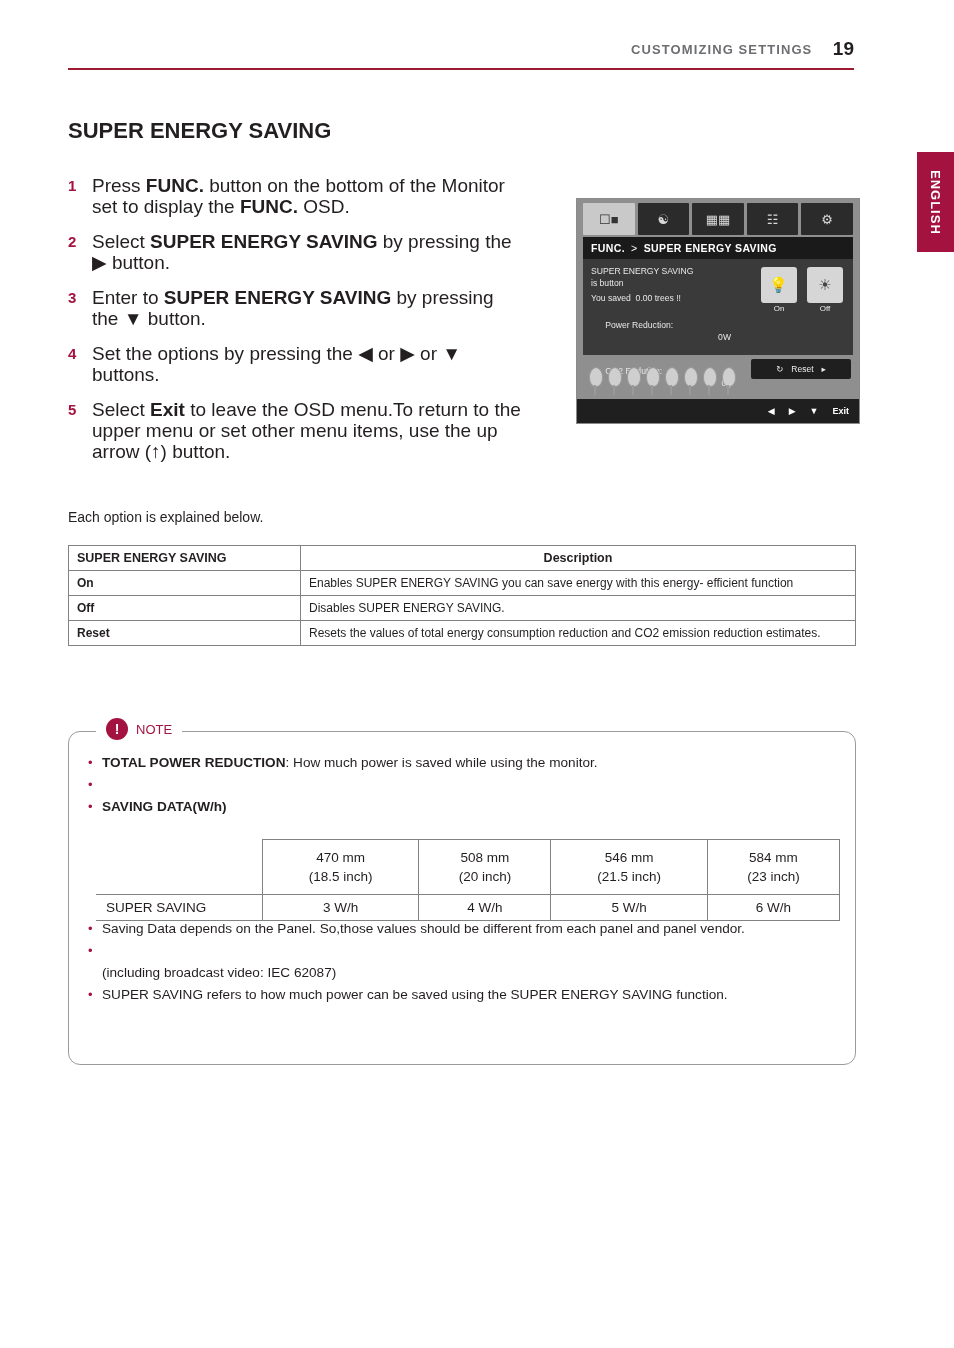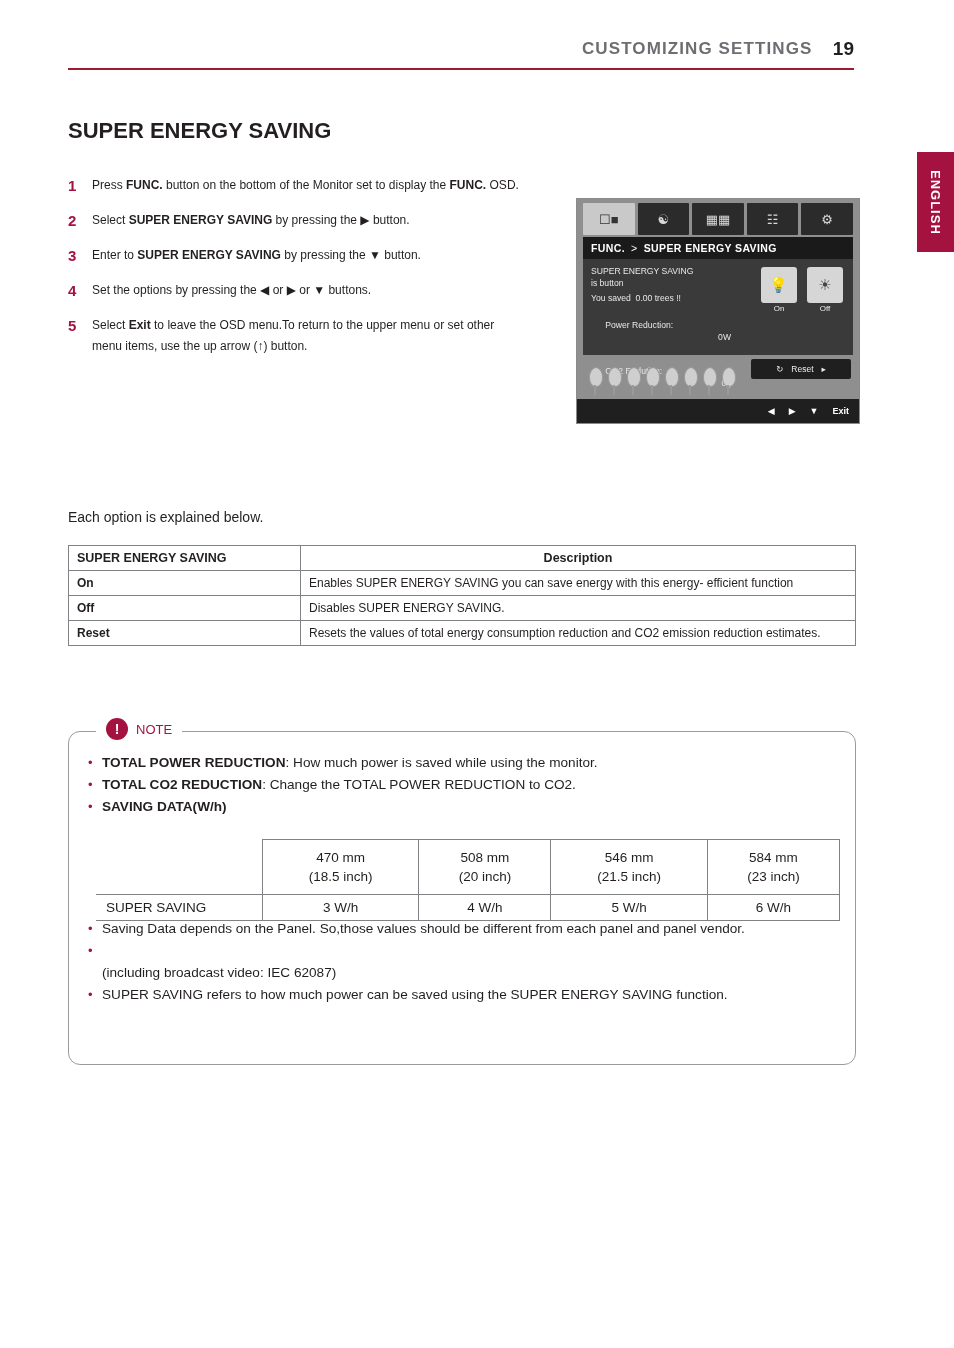--- a/index.html
+++ b/index.html
@@ -12,21 +12,21 @@
     overflow:hidden;
   }
   
   .header{
     position:absolute;left:68px;top:38px;width:786px;
     border-bottom:2px solid #9e1b32;
     padding-bottom:8px;
     text-align:right;
   }
   .header-label{
-    font-size:17px;letter-spacing:1.1px;font-weight:bold;color:#6d6e71;
+    font-size:13px;letter-spacing:1.1px;font-weight:bold;color:#6d6e71;
     display:inline-block;vertical-align:middle;
   }
   .header-page{
     font-size:19px;font-weight:bold;color:#231f20;
     display:inline-block;vertical-align:middle;margin-left:16px;
   }
   
   .lang-tab{
     position:absolute;right:0;top:152px;width:37px;height:100px;
     background:#a4123f;color:#ffffff;
@@ -39,21 +39,21 @@
     position:absolute;left:68px;top:118px;
     font-size:22px;font-weight:bold;color:#231f20;
   }
   
   .steps{position:absolute;left:68px;top:175px;width:455px;}
   .step{display:flex;margin-bottom:14px;}
   .step-num{
     width:24px;flex:0 0 24px;
     color:#a4123f;font-size:15px;font-weight:bold;line-height:21px;
   }
-  .step-text{font-size:12px;line-height:21px;color:#231f20;}
+  .step-text{font-size:19px;line-height:21px;color:#231f20;}
   .step-text b{font-weight:bold;}
   
   .osd{
     position:absolute;left:576px;top:198px;width:282px;height:224px;
     background:#8f8f8f;
     border:1px solid #8a8a8a;
     font-family:"Liberation Sans", sans-serif;
   }
   .osd-iconbar{
     position:absolute;left:6px;top:4px;width:270px;height:32px;
@@ -328,21 +328,20 @@
   <div class="note-title">NOTE</div>
 </div>
 
 <div class="note-body" id="note-top">
     <div class="bullet-line">
       <span class="bullet">•</span>
       <span><b>TOTAL POWER REDUCTION</b><span>: How much power is saved while using the monitor.</span></span>
     </div>
     <div class="bullet-line">
       <span class="bullet">•</span>
-      <span><b>TOTAL CO2 REDUCTION</b><span>: Change the TOTAL POWER REDUCTION to CO2.</span></span>
     </div>
     <div class="bullet-line">
       <span class="bullet">•</span>
       <span><b>SAVING DATA(W/h)</b></span>
     </div>
   </div>
 
 <table class="sd-table">
   <tbody>
     <tr class="head" id="sd-head">

